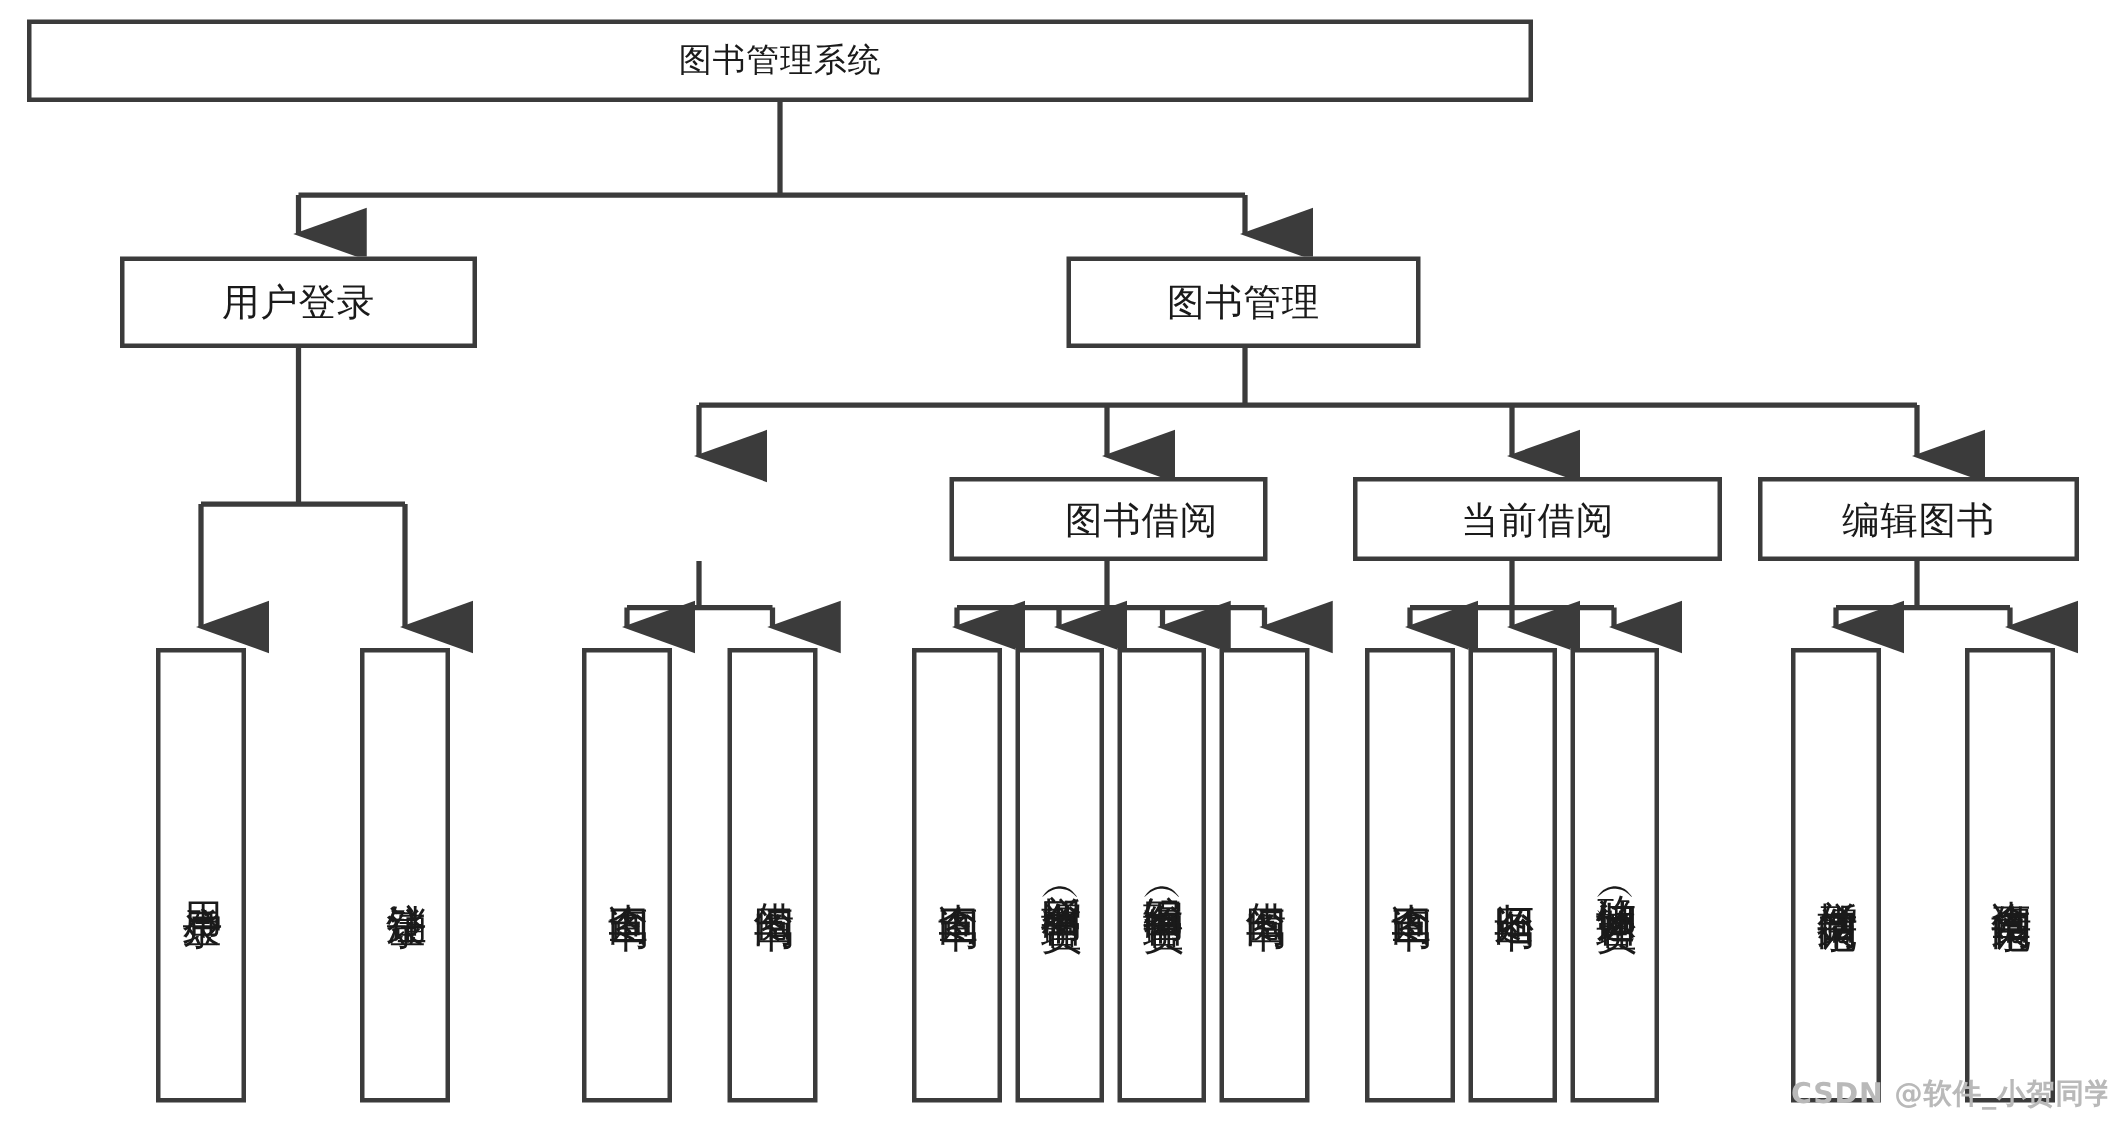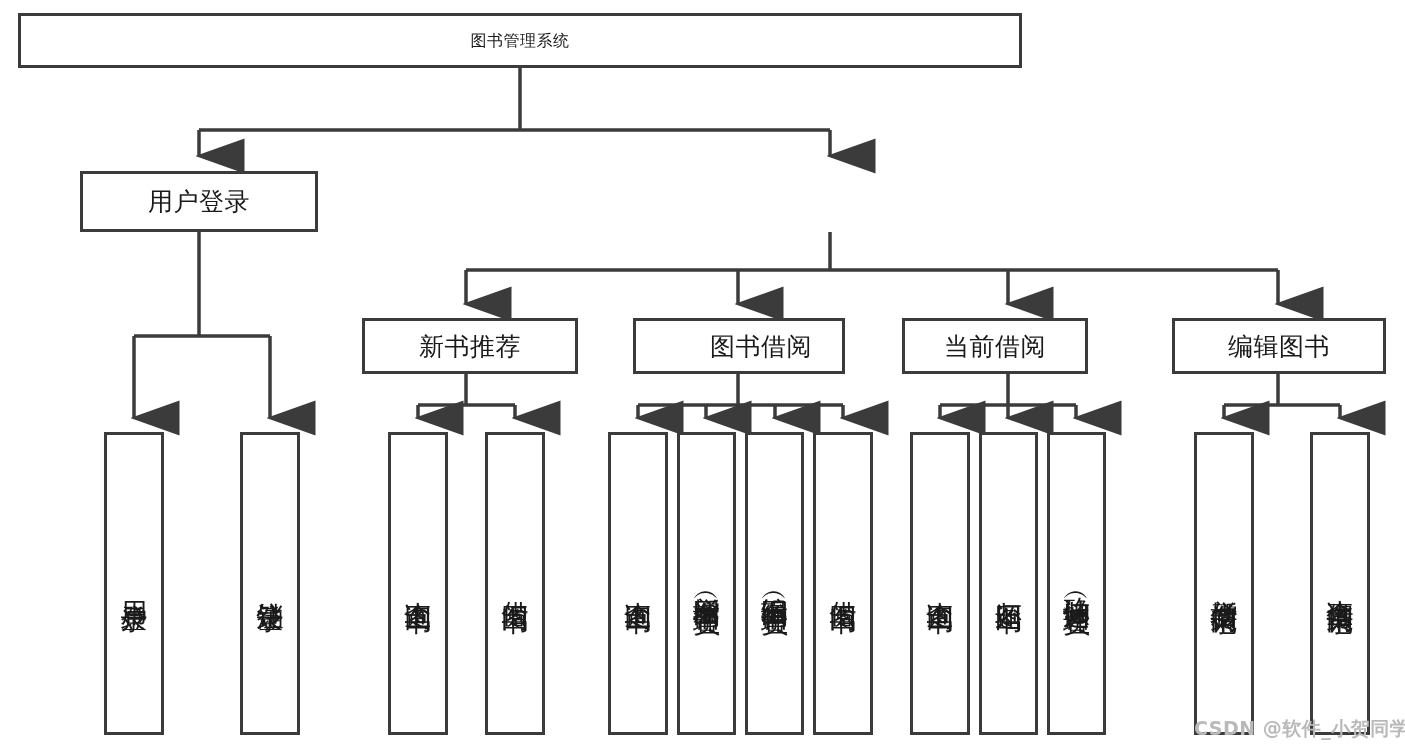--- a/index.html
+++ b/index.html
@@ -39,21 +39,21 @@
     display: block;
     text-align: center;
     line-height: 1.0;
     letter-spacing: 0.5px;
   }
   .node.horiz .label {
     font-size: 25px;
     white-space: nowrap;
   }
   .node.root .label {
-    font-size: 16px;
+    font-size: 22px;
   }
   .node.vert {
     align-items: center;
     justify-content: center;
   }
   .node.vert .label {
     writing-mode: vertical-rl;
     text-orientation: upright;
     font-size: 27px;
     line-height: 1.04;
@@ -128,28 +128,28 @@
     </g>
   </svg>
 
   <div class="node root horiz" style="left:18px; top:13px; width:1004px; height:55px;">
     <span class="label">图书管理系统</span>
   </div>
 
   <div class="node horiz" style="left:80px; top:171px; width:238px; height:61px;">
     <span class="label">用户登录</span>
   </div>
-
-  <div class="node horiz" style="left:362px; top:318px; width:216px; height:56px;">
-    <span class="label">新书推荐</span>
-  </div>
+  <div class="node horiz" style="left:711px; top:171px; width:236px; height:61px;">
+    <span class="label">图书管理</span>
+  </div>
+
   <div class="node horiz" style="left:633px; top:318px; width:212px; height:56px;padding-left:44px;">
     <span class="label">图书借阅</span>
   </div>
-  <div class="node horiz" style="left:902px; top:318px; width:186px; height:56px;">
+  <div class="node horiz" style="left:902px; top:318px; width:246px; height:56px;">
     <span class="label">当前借阅</span>
   </div>
   <div class="node horiz" style="left:1172px; top:318px; width:214px; height:56px;">
     <span class="label">编辑图书</span>
   </div>
 
   <div class="node vert" style="left:104px; top:432px; width:60px; height:303px;">
     <span class="label">用户登录</span>
   </div>
   <div class="node vert" style="left:240px; top:432px; width:60px; height:303px;">

